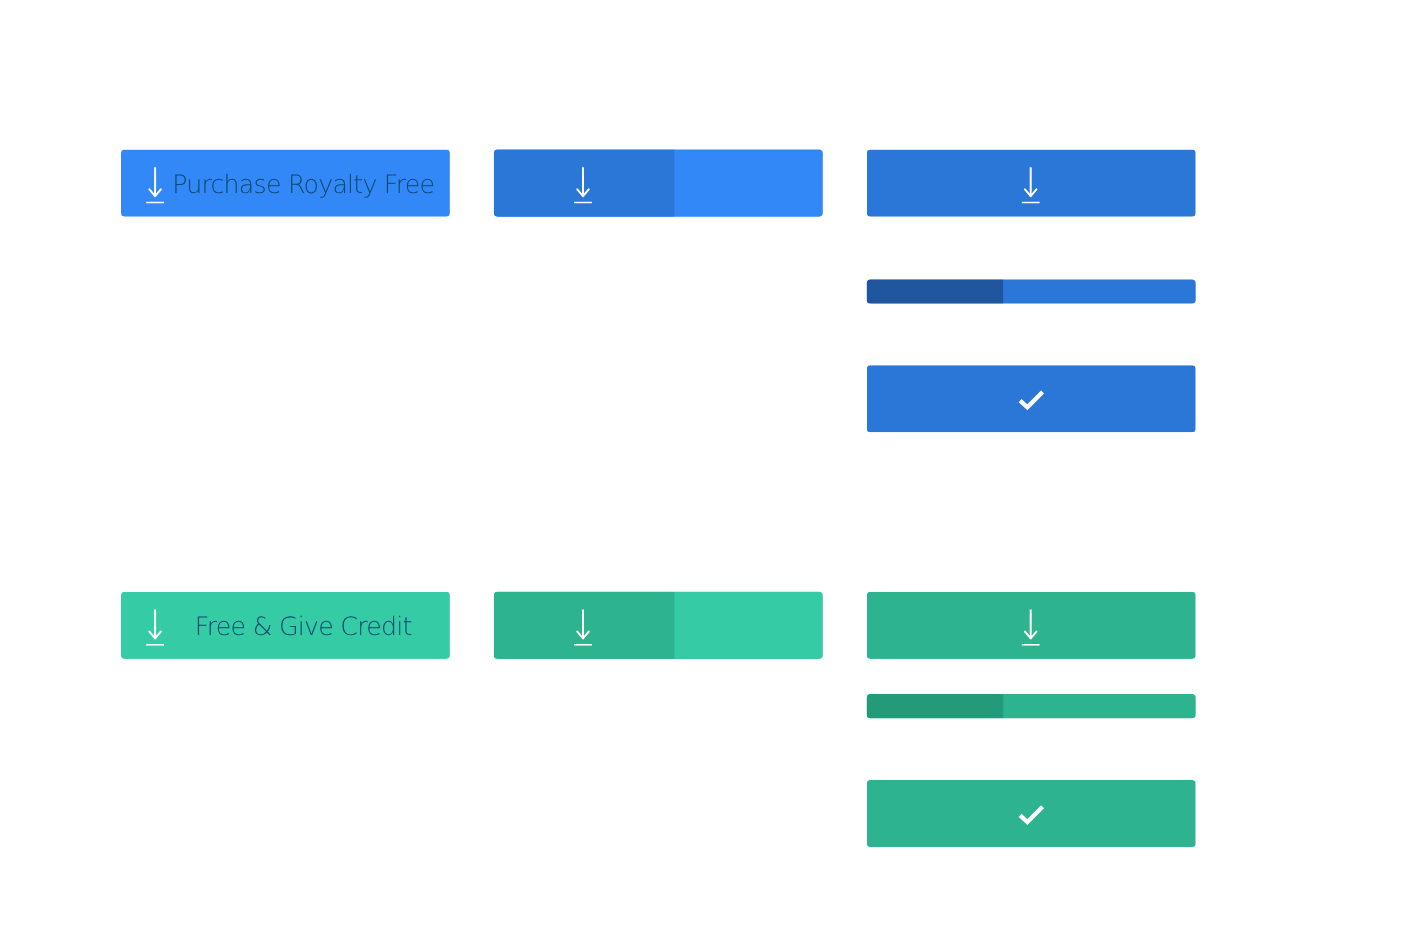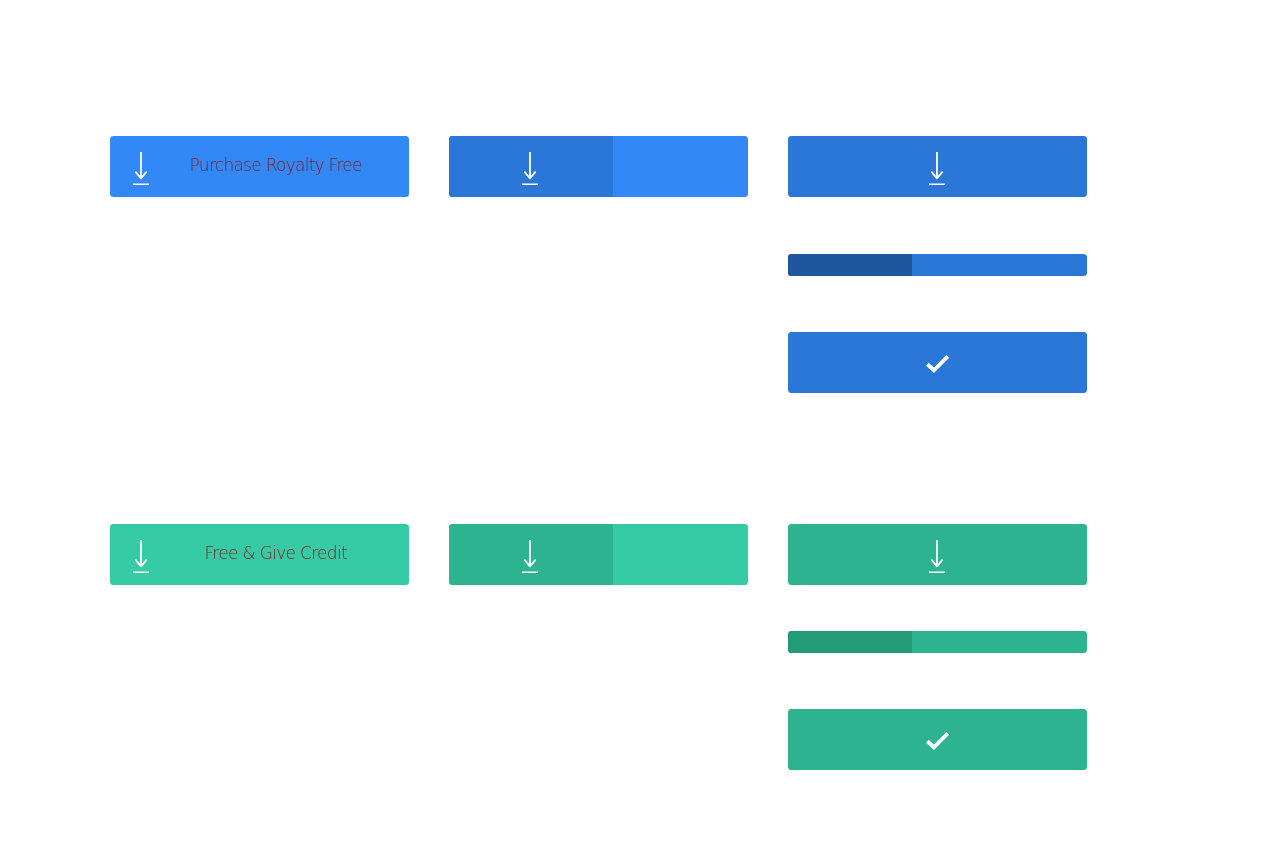--- a/index.html
+++ b/index.html
@@ -23,24 +23,24 @@
     height:61px;
     border-radius:3.5px;
     overflow:hidden;
   }
   .btn .surface { position:absolute; top:0; left:0; right:0; bottom:0; }
   .btn .fill    { position:absolute; top:0; bottom:0; left:0; }
 
   .label {
     position:absolute;
     white-space:nowrap;
-    color:#7f1d1d;
+    color:#0c4a6e;
     font-family:"DejaVu Sans", sans-serif;
     font-weight:200;
-    font-size:17px;
+    font-size:23px;
     line-height:1;
     top:21px;
     left:165.7px;
     transform:translateX(-50%);
   }
   .label-a { letter-spacing:-0.73px; }
   .label-b { letter-spacing:-0.70px; }
 
   .dl-icon  { position:absolute; top:15.2px; width:24px; height:34px; }
   .chk-icon { position:absolute; top:21px;   left:136px; width:27px; height:22px; }
@@ -56,21 +56,21 @@
     height:22px;
     border-radius:3.5px;
     overflow:hidden;
   }
   .pbar .pfill { position:absolute; top:0; bottom:0; left:0; }
 
   
   .y-row-blue   { top:136px; }
   .y-bar-blue   { top:254px; }
   .y-done-blue  { top:332px; }
-  .y-row-green  { top:524px; }
+  .y-row-green  { top:538px; }
   .y-bar-green  { top:631px; }
   .y-done-green { top:709px; }
 </style>
 </head>
 <body style="background: rgb(255, 255, 255);">
 
 <div class="stage">
 
   <div class="btn col-1 y-row-blue">
     <div class="surface" style="background: rgb(51, 136, 247);"></div>

